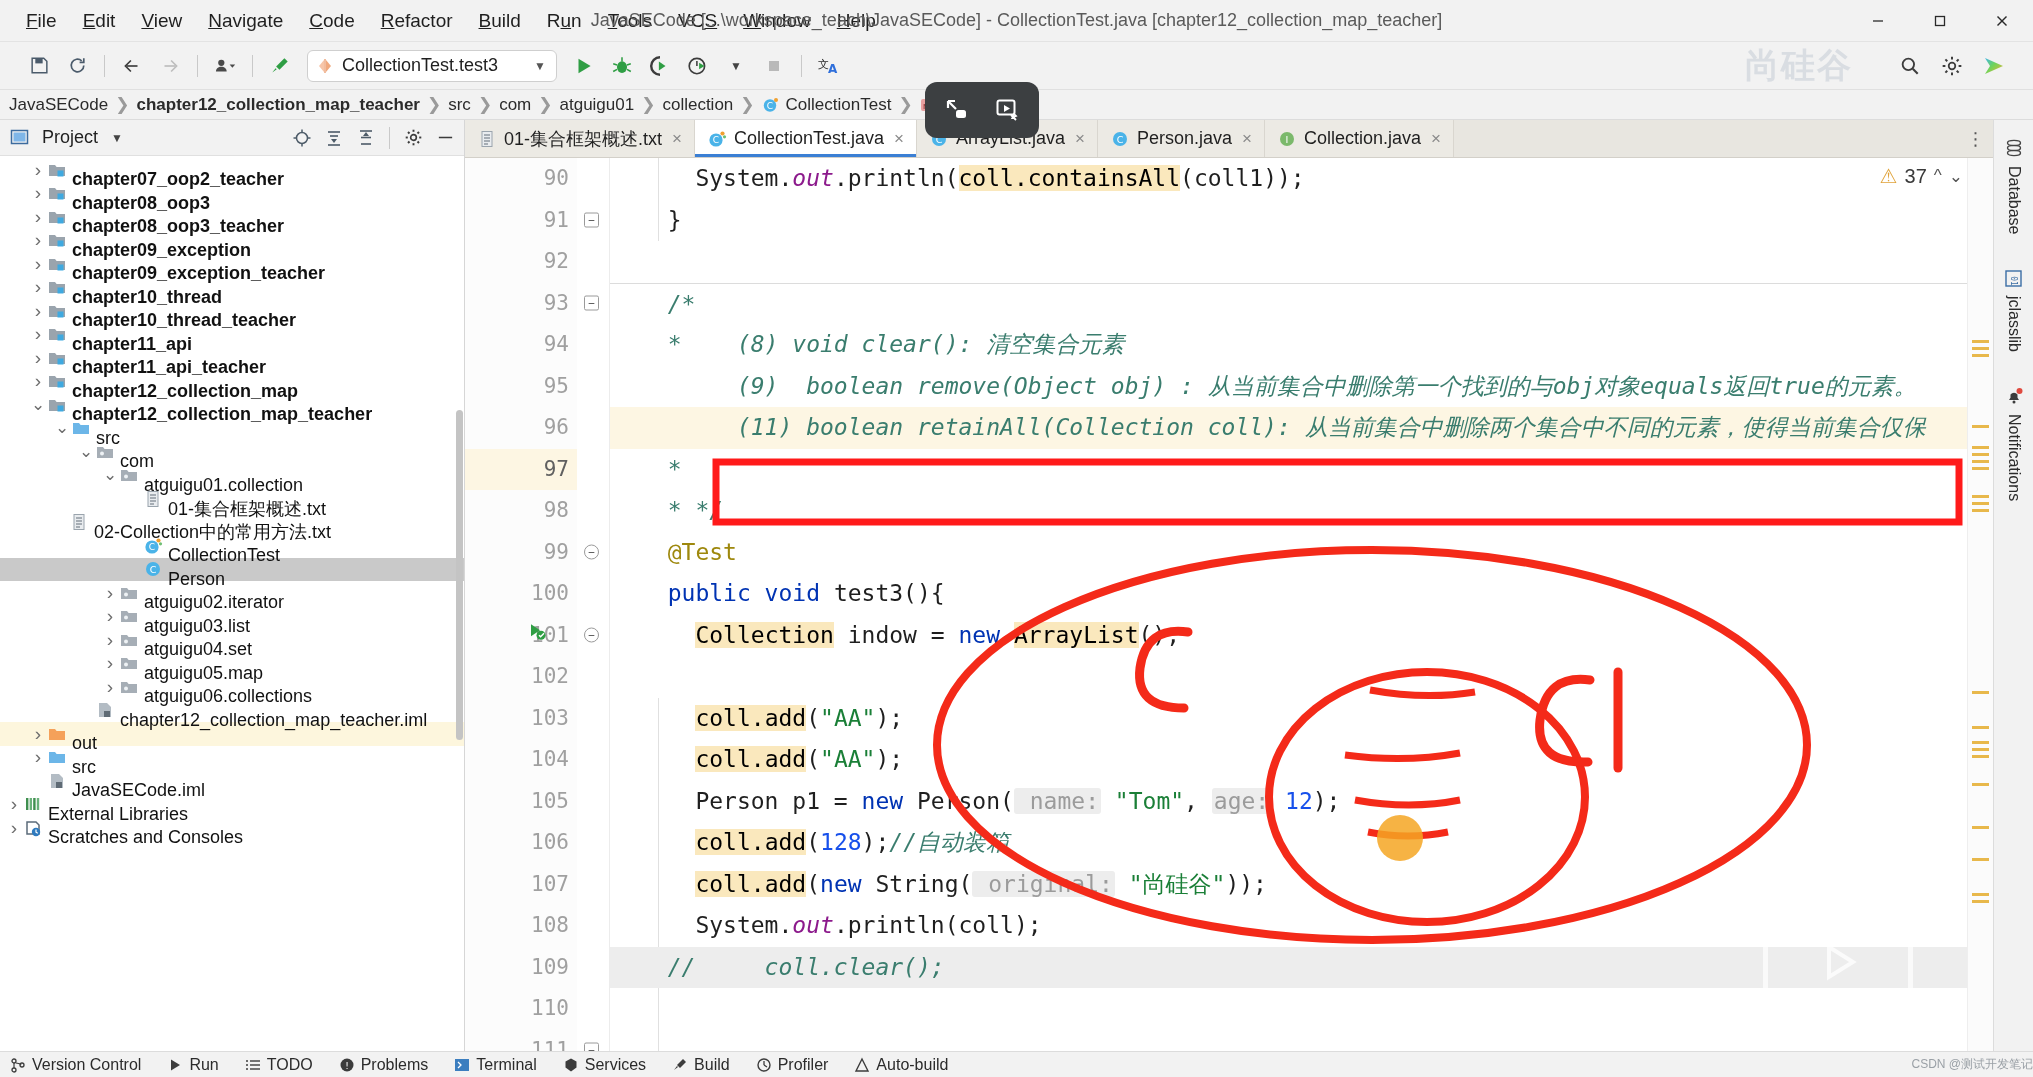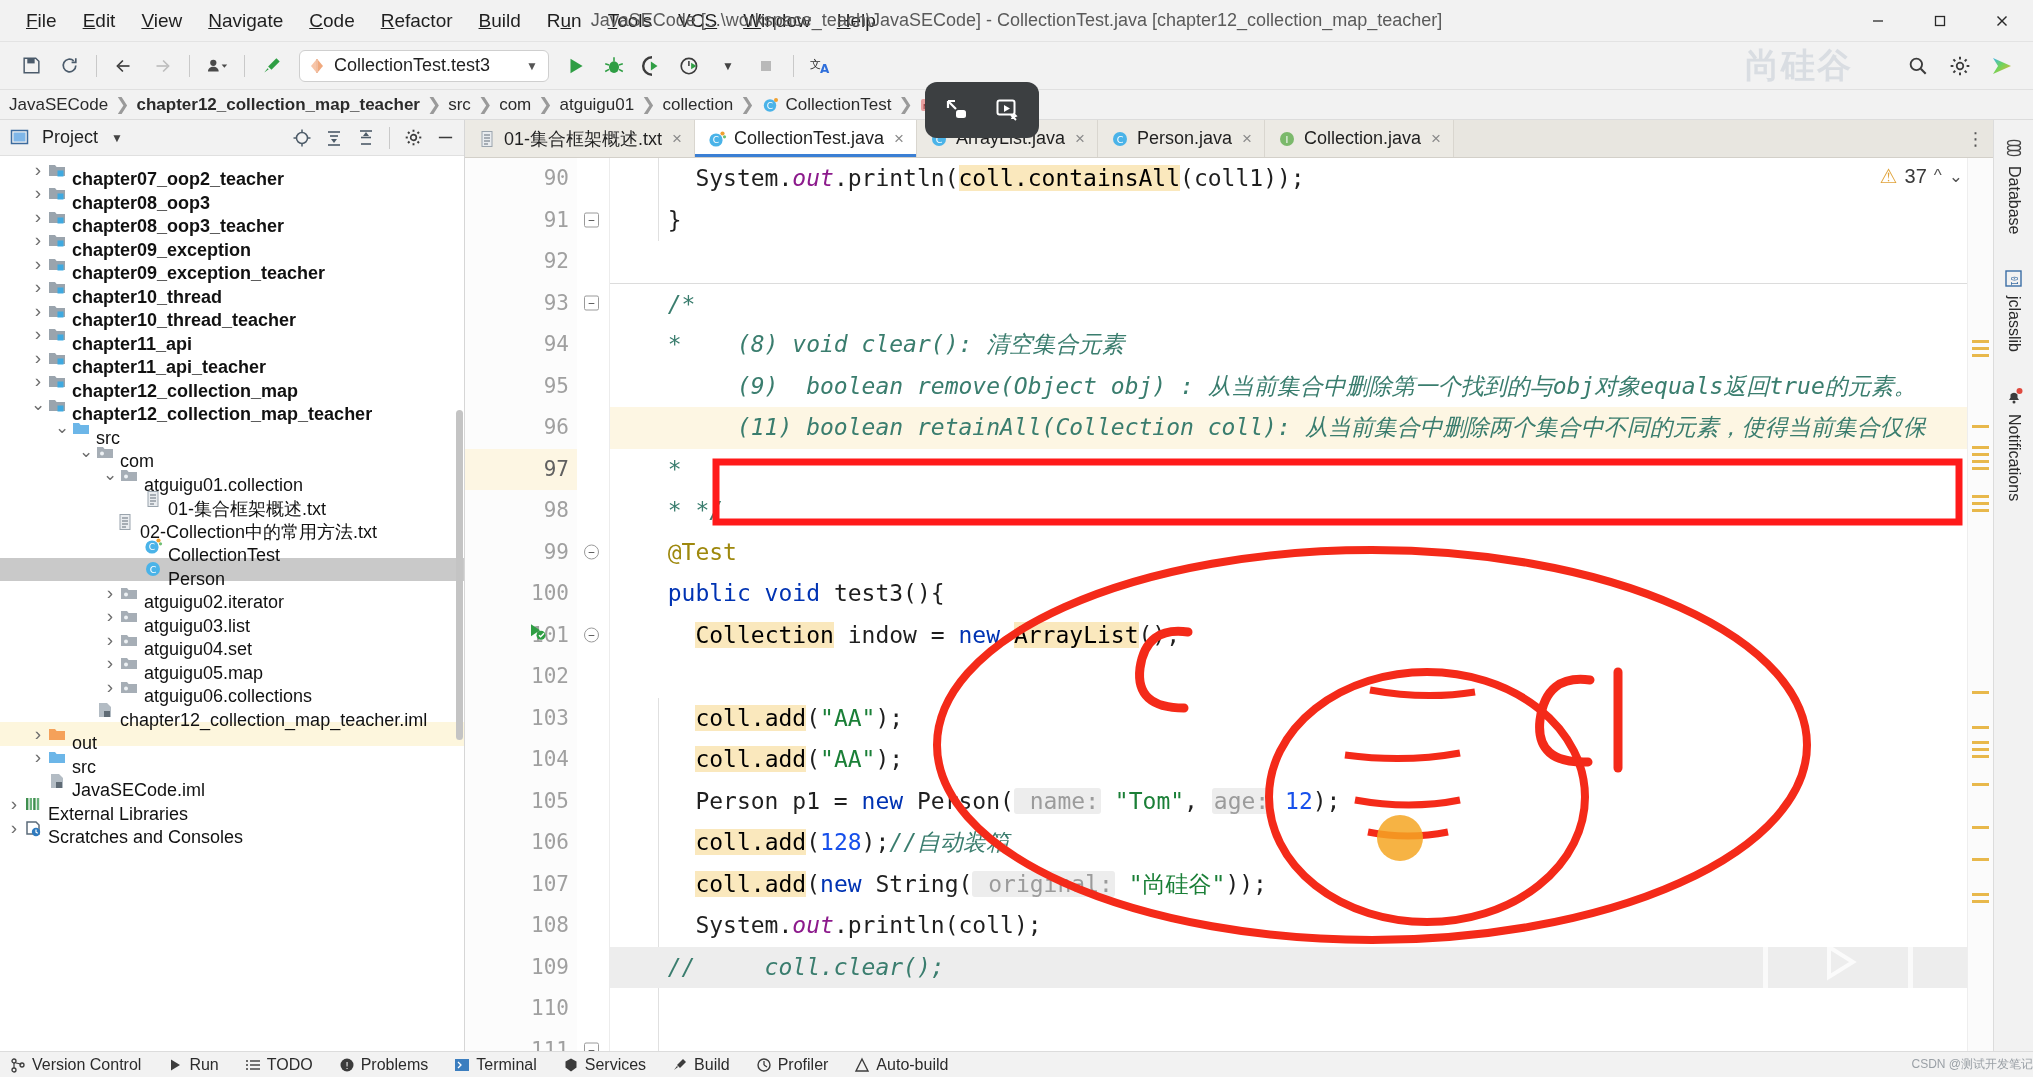--- a/index.html
+++ b/index.html
@@ -44,21 +44,21 @@
   .win-btn {
     width: 62px; display: flex; align-items: center; justify-content: center;
     color: #2a2a2a;
   }
   .win-btn svg { display: block; }
 
   
   .toolbar {
     height: 48px; flex: 0 0 48px;
     background: #f2f2f2;
-    display: flex; align-items: center; padding: 0 12px;
+    display: flex; align-items: center; padding: 0 20px;
     position: relative;
     border-bottom: 1px solid #e0e0e0;
   }
   .tb-icon {
     width: 34px; height: 34px; display: flex; align-items: center;
     justify-content: center; border-radius: 4px; margin: 0 2px;
     color: #4b5b6b;
   }
   .tb-sep { width: 1px; height: 22px; background: #c9c9c9; margin: 0 8px; }
   .runconfig {
@@ -702,21 +702,21 @@
               <svg width="20" height="20" viewBox="0 0 20 20">
                 <rect x="5" y="2.5" width="10" height="15" fill="#e9ecef" stroke="#9aa4ad" stroke-width="1"></rect>
                 <line x1="7" y1="6" x2="13" y2="6" stroke="#7a848d" stroke-width="1.2"></line>
                 <line x1="7" y1="9" x2="13" y2="9" stroke="#7a848d" stroke-width="1.2"></line>
                 <line x1="7" y1="12" x2="13" y2="12" stroke="#7a848d" stroke-width="1.2"></line>
                 <line x1="7" y1="15" x2="11" y2="15" stroke="#7a848d" stroke-width="1.2"></line>
               </svg>
             </span>
             <span class="node-label">01-集合框架概述.txt</span>
           </div>
-          <div class="node" style="padding-left: 98px;">
+          <div class="node" style="padding-left: 52px;">
             <span class="arrow"></span>
             <span class="node-icon">
               <svg width="20" height="20" viewBox="0 0 20 20">
                 <rect x="5" y="2.5" width="10" height="15" fill="#e9ecef" stroke="#9aa4ad" stroke-width="1"></rect>
                 <line x1="7" y1="6" x2="13" y2="6" stroke="#7a848d" stroke-width="1.2"></line>
                 <line x1="7" y1="9" x2="13" y2="9" stroke="#7a848d" stroke-width="1.2"></line>
                 <line x1="7" y1="12" x2="13" y2="12" stroke="#7a848d" stroke-width="1.2"></line>
                 <line x1="7" y1="15" x2="11" y2="15" stroke="#7a848d" stroke-width="1.2"></line>
               </svg>
             </span>

